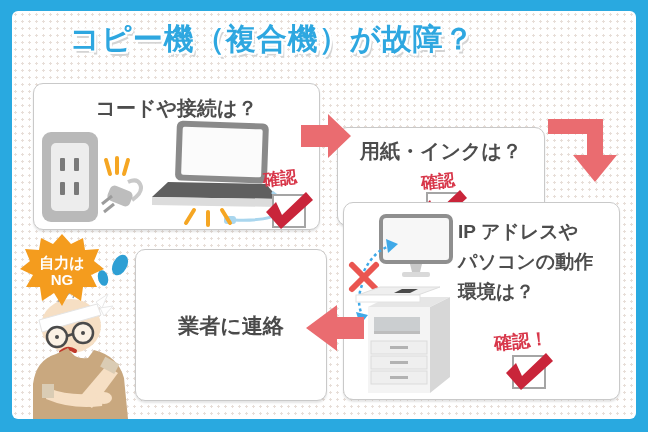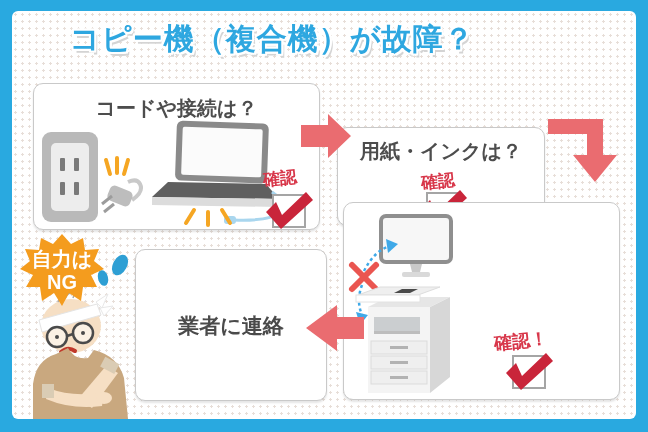--- a/index.html
+++ b/index.html
@@ -16,21 +16,21 @@
     box-shadow:0 2px 2px rgba(150,150,150,0.25);}
   .box-heading{position:absolute;left:0;right:0;text-align:center;
     font-weight:700;color:#4D4D4D;font-size:20px;}
   .check-label{position:absolute;color:#D8374A;font-weight:800;font-size:17px;
     transform:rotate(-6deg);white-space:nowrap;}
   .checkbox{position:absolute;width:30px;height:30px;background:#fff;border:2px solid #A5A5A5;}
   .checkmark{position:absolute;left:-9px;top:-5px;overflow:visible;}
   .arrow{position:absolute;}
   .burst{position:absolute;left:20px;top:234px;width:84px;height:74px;z-index:6;}
   .burst-text{position:absolute;inset:0;display:flex;flex-direction:column;align-items:center;
-    justify-content:center;color:#fff;font-weight:800;font-size:20px;line-height:1.15;}
+    justify-content:center;color:#fff;font-weight:800;font-size:15px;line-height:1.15;}
   .ip-lines{position:absolute;left:114px;top:14px;font-size:19px;line-height:30px;
     font-weight:700;color:#4D4D4D;white-space:nowrap;}
   .contact-lines{position:absolute;inset:0;display:flex;flex-direction:row;align-items:center;
     justify-content:center;font-size:21px;line-height:33px;font-weight:700;color:#4A4A4A;}
 </style>
 </head>
 <body>
 
 <div class="frame">
   <div class="canvas"></div>
@@ -96,20 +96,25 @@
         <polygon points="1,21 11,11 17,24 41,1 48,9 16,38" fill="#C9253A"></polygon>
       </svg>
     </div>
   </div>
 
   <svg class="arrow" style="left:548px;top:119px;z-index:5;" width="70" height="64" viewBox="0 0 70 64">
     <polygon points="0,0 55,0 55,36 69,36 47,63 25,36 39,36 39,15 0,15" fill="#EA6C70"></polygon>
   </svg>
 
   <div class="box" style="left:343px;top:202px;width:275px;height:196px;">
+    <div class="ip-lines">
+      <div>IP アドレスや</div>
+      <div>パソコンの動作</div>
+      <div>環境は？</div>
+    </div>
 
     <svg style="position:absolute;left:34px;top:10px;" width="78" height="66" viewBox="0 0 78 66">
       <rect x="3" y="3" width="70" height="46" rx="5" fill="#F7F7F7" stroke="#8F8F8F" stroke-width="4"></rect>
       <polygon points="32,51 44,51 42,59 34,59" fill="#C9C9C9"></polygon>
       <rect x="24" y="59" width="28" height="5" rx="2" fill="#D9D9D9"></rect>
     </svg>
 
     <svg style="position:absolute;left:2px;top:34px;" width="62" height="92" viewBox="0 0 62 92">
       <path d="M18,34 Q28,14 44,9" fill="none" stroke="#3FA9E8" stroke-width="2.5" stroke-dasharray="3 3"></path>
       <polygon points="40,2 52,7 42,16" fill="#3FA9E8"></polygon>

